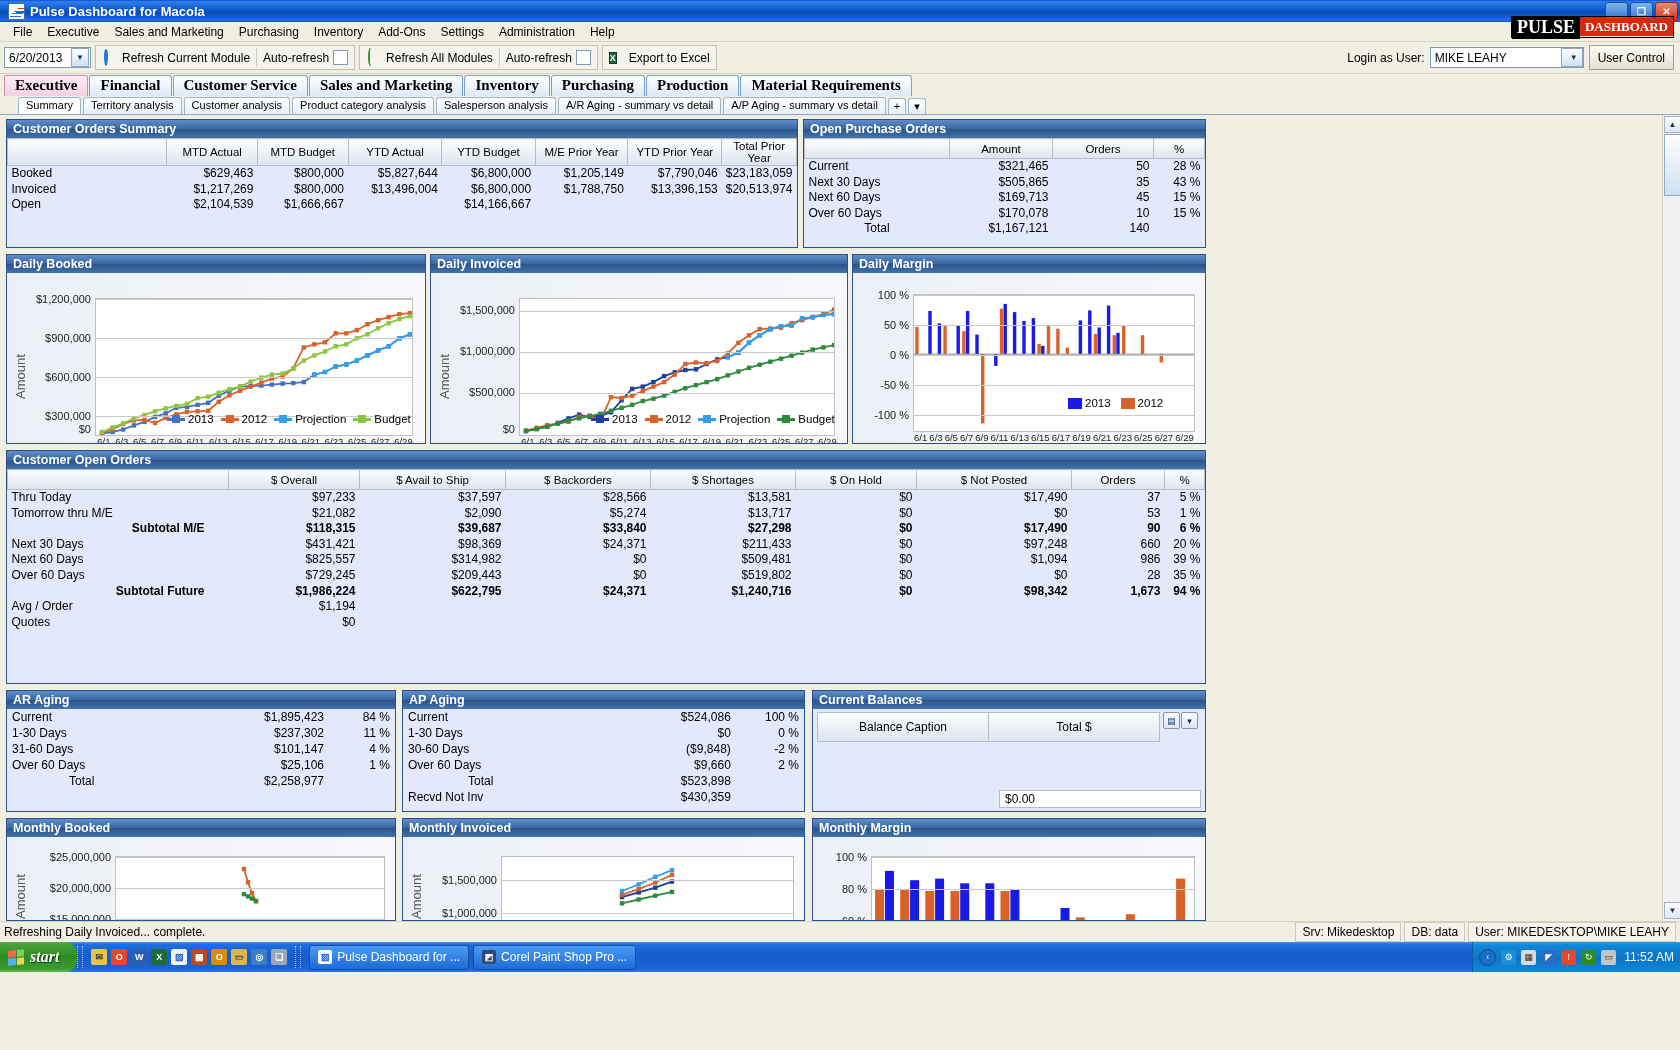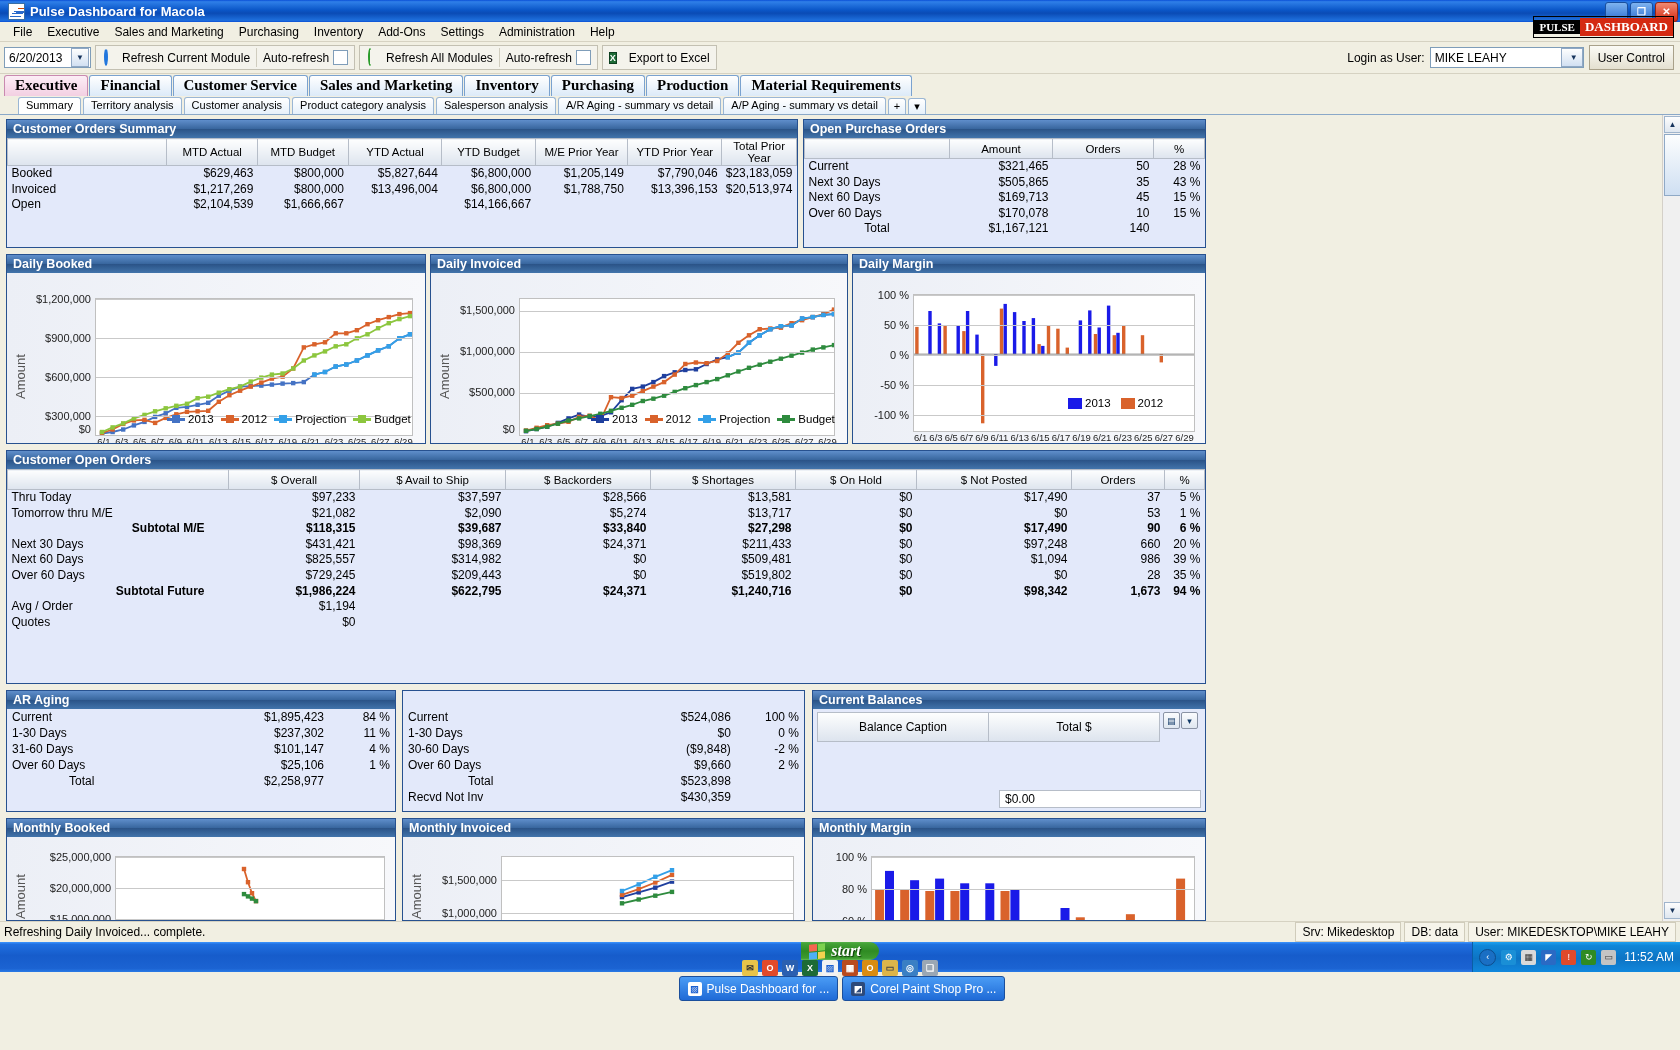--- a/index.html
+++ b/index.html
@@ -129,21 +129,21 @@
   .statusbar{
     height:20px;background:#f1efe2;border-top:1px solid #d6d2c2;display:flex;align-items:center;
     font-size:12px;padding-left:4px;position:relative;
   }
   .sbcell{border:1px solid #d0ccbb;padding:1px 6px;height:16px;display:flex;align-items:center;background:#f6f4ea;}
   .sbright{position:absolute;right:4px;display:flex;gap:3px;align-items:center;}
   
   .taskbar{
     height:30px;
     background:linear-gradient(to bottom,#3d95ff 0%,#1f6fe0 8%,#165ccb 45%,#1b63d2 88%,#2a7ae6 100%);
-    display:flex;align-items:center;position:relative;flex-direction:column;
+    display:flex;align-items:center;position:relative;
   }
   .startbtn{
     height:30px;padding:0 18px 0 8px;display:flex;align-items:center;gap:6px;
     background:linear-gradient(to bottom,#55b14a 0%,#43a135 10%,#2f8b23 50%,#3e9b30 90%,#63bf55 100%);
     border-radius:0 12px 12px 0;color:#fff;font-weight:bold;font-style:italic;font-size:16px;
     font-family:"Liberation Serif", serif;text-shadow:1px 1px 1px #0a3a06;
   }
   .flag{width:16px;height:15px;display:grid;grid-template-columns:1fr 1fr;grid-template-rows:1fr 1fr;gap:1px;transform:skewY(-6deg);}
   .flag i{display:block;}
   .quicklaunch{display:flex;align-items:center;gap:4px;padding:0 8px;}
@@ -227,21 +227,21 @@
   <div class="loginbox">
     <span>Login as User:</span>
     <div class="combo">
       <span>MIKE LEAHY</span>
       <span class="ddrop">▼</span>
     </div>
     <div class="ucbtn">User Control</div>
   </div>
 
   <div style="position:absolute;right:6px;top:-26px;display:flex;align-items:center;height:20px;border:1px solid #000;">
-    <span style="background:#000;color:#fff;font-weight:bold;font-size:11px;padding:1px 5px;font-family:'Liberation Serif',serif;">PULSE</span>
+    <span style="background:#000;color:#fff;font-weight:bold;font-size:18px;padding:1px 5px;font-family:'Liberation Serif',serif;">PULSE</span>
     <span style="background:#d42a12;color:#fff;font-weight:bold;font-size:13px;padding:1px 5px;font-family:'Liberation Serif',serif;">DASHBOARD</span>
   </div>
 </div>
 
 <div class="maintabs">
   <div class="mtab active">Executive</div>
   <div class="mtab">Financial</div>
   <div class="mtab">Customer Service</div>
   <div class="mtab">Sales and Marketing</div>
   <div class="mtab">Inventory</div>
@@ -936,20 +936,21 @@
                 <td style="width: 45%; text-align: center; padding-right: 30px;">Total</td>
                 <td style="text-align: right; width: 38%;">$2,258,977</td>
                 <td style="text-align: right;"></td>
               </tr>
             </tbody>
           </table>
       </div>
     </div>
 
     <div class="panel" style="left:402px;top:575px;width:403px;height:122px;">
+      <div class="ptitle">AP Aging</div>
       <div class="pbody">
         <table class="simple" id="ap-table">
             <tbody>
               <tr>
                 <td style="width: 45%;">Current</td>
                 <td style="text-align: right; width: 38%;">$524,086</td>
                 <td style="text-align: right;">100 %</td>
               </tr>
               <tr>
                 <td style="width: 45%;">1-30 Days</td>

